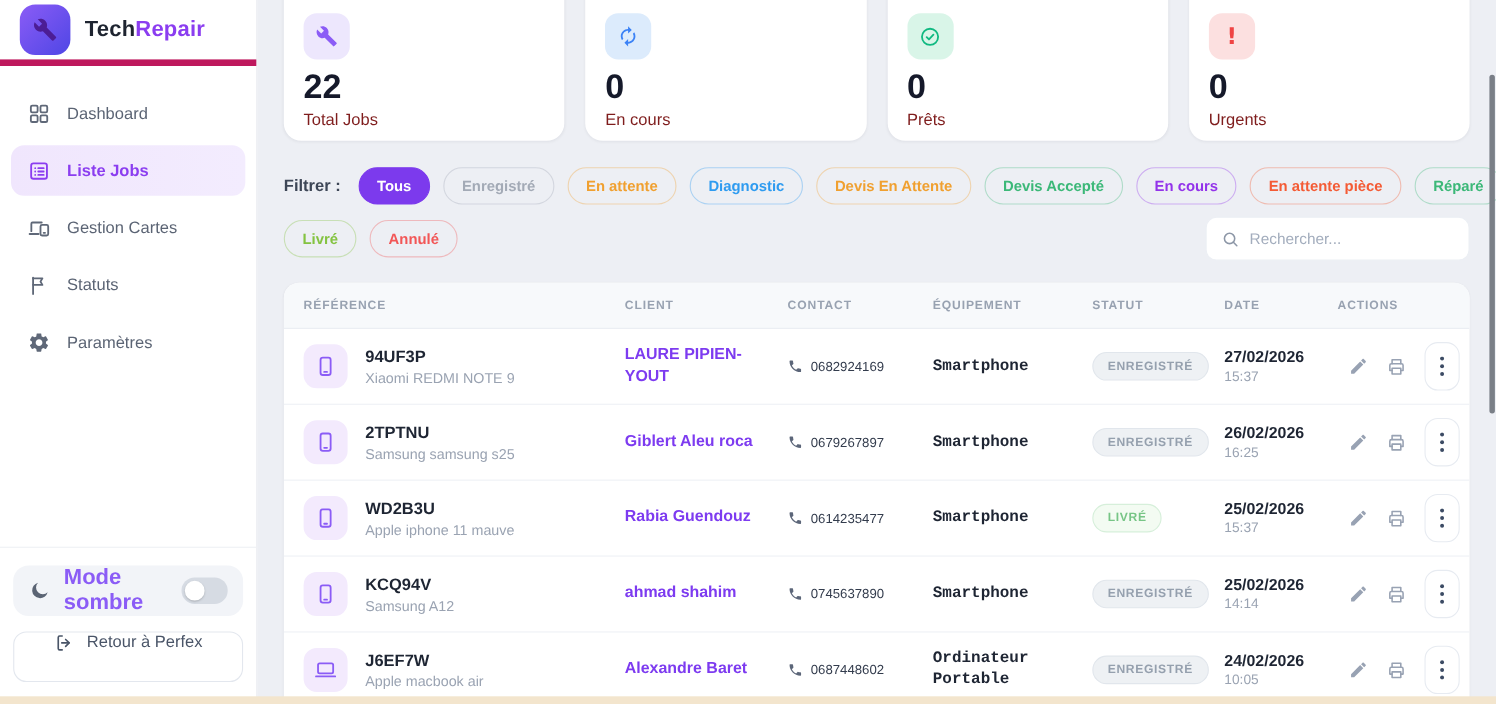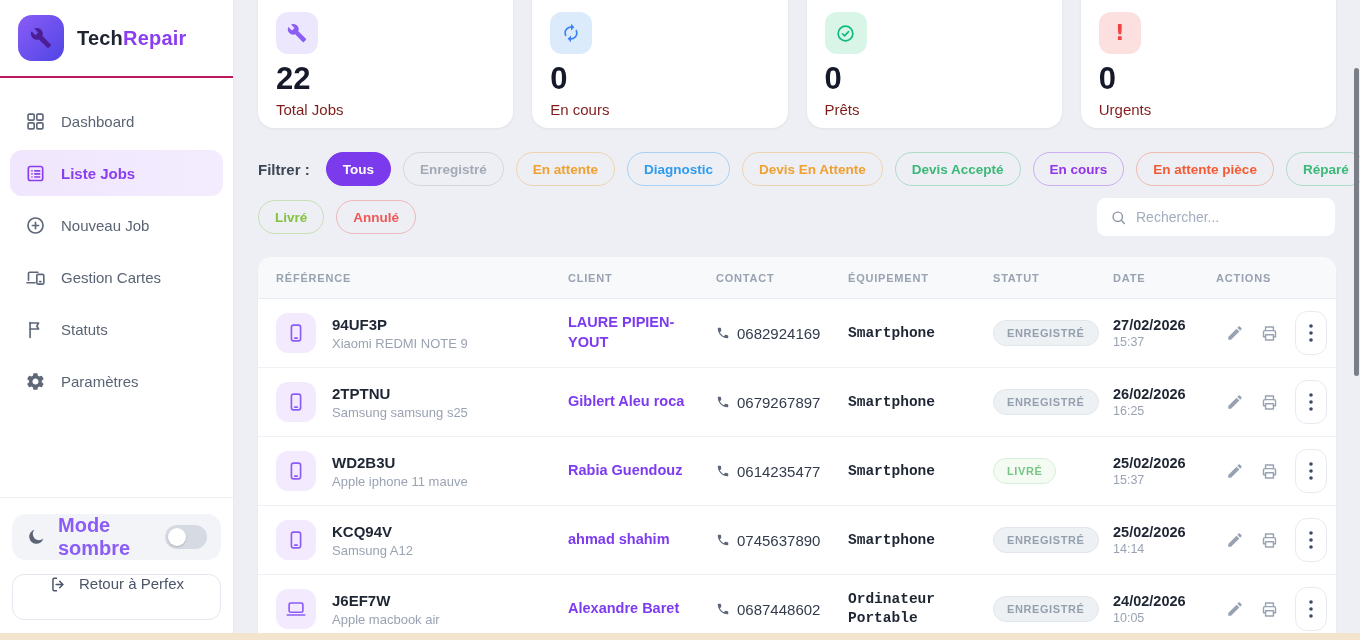--- a/index.html
+++ b/index.html
@@ -3,21 +3,21 @@
 <meta charset="utf-8">
 <style>
   * { margin:0; padding:0; box-sizing:border-box; }
   html,body { width:1360px; height:640px; overflow:hidden; }
   body { font-family:"Liberation Sans", sans-serif; background:#edeff4; position:relative; color:#1e2533; }
   svg { display:block; }
 
   
   .sidebar { position:absolute; left:0; top:0; width:234px; height:640px; background:#fff;
              border-right:1px solid #e8eaef; display:flex; flex-direction:column; }
-  .brand { display:flex; align-items:center; gap:13px; padding:15px 18px 15px 18px; border-bottom:2px solid #be185d; height:78px; }
+  .brand { display:flex; align-items:center; gap:13px; padding:15px 18px 15px 18px; border-bottom:6px solid #be185d; height:60px; }
   .brand-logo { width:46px; height:46px; border-radius:14px; background:linear-gradient(135deg,#8b5cf6 0%,#4f46e5 100%);
                 display:flex; align-items:center; justify-content:center; flex:0 0 auto; }
   .brand-logo svg { color:#4c1d95; }
   .brand-name { font-size:20px; font-weight:800; letter-spacing:.2px; }
   .brand-name .b1 { color:#1e2430; }
   .brand-name .b2 { color:#8b3df0; }
   .nav { padding:20px 10px 0 10px; display:flex; flex-direction:column; gap:6px; }
   .nav-item { display:flex; align-items:center; gap:15px; height:46px; padding:0 15px; border-radius:12px;
               color:#5b6474; font-size:15px; font-weight:500; cursor:pointer; background:transparent; border:none; text-align:left; }
   .nav-item svg { color:#5f6878; flex:0 0 auto; }
@@ -62,21 +62,21 @@
   .thead { height:42px; background:#f7f9fb; border-bottom:1px solid #e9edf2; }
   .th { font-size:11px; font-weight:700; letter-spacing:.8px; color:#98a2b1; text-transform:uppercase; }
   .th:first-child { padding-left:18px; }
   .trow { height:69px; border-bottom:1px solid #eef1f5; }
   .cell-ref { display:flex; align-items:center; gap:16px; padding-left:18px; }
   .dev-icon { width:40px; height:40px; border-radius:12px; background:#f3eafd; display:flex; align-items:center; justify-content:center; flex:0 0 auto; }
   .dev-icon svg { color:#8b5cf6; }
   .ref-code { font-size:15px; font-weight:700; color:#1e2533; }
   .ref-model { font-size:13px; color:#9aa3b2; margin-top:3px; }
   .client-link { font-size:14.5px; font-weight:700; color:#7d3bf0; padding-right:14px; line-height:1.35; cursor:pointer; }
-  .cell-contact { display:flex; align-items:center; gap:7px; font-size:15px; color:#333c4d; }
+  .cell-contact { display:flex; align-items:center; gap:7px; font-size:12px; color:#333c4d; }
   .cell-contact svg { color:#5c6679; }
   .equip { font-size:14.5px; font-weight:600; color:#1e2533; max-width:112px; line-height:1.3;font-family:Liberation Mono, monospace; }
   .badge { display:inline-block; font-size:11px; font-weight:700; letter-spacing:.6px; padding:6px 13px; border-radius:999px; }
   .st-registered { background:#eef1f4; color:#95a0ae; border:1px solid #e1e6ec; }
   .st-delivered { background:#f3fbf2; color:#77c586; border:1px solid #d6efda; }
   .job-date { font-size:14.5px; font-weight:700; color:#1e2533; }
   .job-time { font-size:12.5px; color:#9aa3b2; margin-top:2px; }
   .cell-actions { display:flex; align-items:center; gap:12px; padding-left:8px; }
   .icon-btn { background:none; border:none; cursor:pointer; padding:2px; color:#98a2b3; }
   .kebab-btn { width:32px; height:44px; border:1px solid #e7ebf1; border-radius:12px; background:#fff; cursor:pointer;
@@ -115,29 +115,20 @@
       <span>Dashboard</span>
     </button>
     <button class="nav-item active">
       <span>
         <svg width="21" height="21" viewBox="0 0 24 24" fill="none" stroke="currentColor" stroke-width="1.9" stroke-linecap="round" stroke-linejoin="round">
             <rect x="3.8" y="4" width="16.4" height="16" rx="2.4"></rect>
             <path d="M8 9h.01M11.2 9h5.6M8 12.5h.01M11.2 12.5h5.6M8 16h.01M11.2 16h5.6"></path>
           </svg>
       </span>
       <span>Liste Jobs</span>
-    </button>
-    <button class="nav-item">
-      <span>
-        <svg width="21" height="21" viewBox="0 0 24 24" fill="none" stroke="currentColor" stroke-width="1.9" stroke-linecap="round">
-            <circle cx="12" cy="12" r="8.6"></circle>
-            <path d="M12 8.4v7.2M8.4 12h7.2"></path>
-          </svg>
-      </span>
-      <span>Nouveau Job</span>
     </button>
     <button class="nav-item">
       <span>
         <svg width="21" height="21" viewBox="0 0 24 24" fill="none" stroke="currentColor" stroke-width="1.9" stroke-linecap="round" stroke-linejoin="round">
             <path d="M4 15V7.2C4 6.5 4.5 6 5.2 6h9.6"></path>
             <path d="M2.2 18h9.3"></path>
             <rect x="13.5" y="8.5" width="8" height="11" rx="1.6"></rect>
             <path d="M16.8 16.8h1.4"></path>
           </svg>
       </span>

